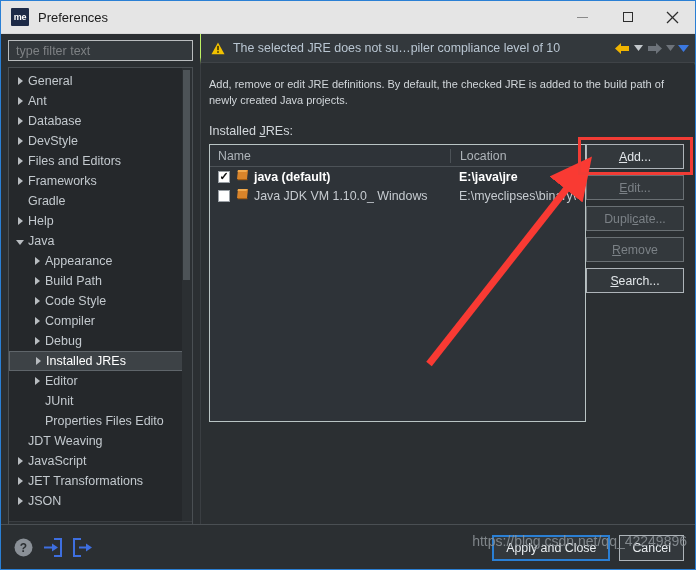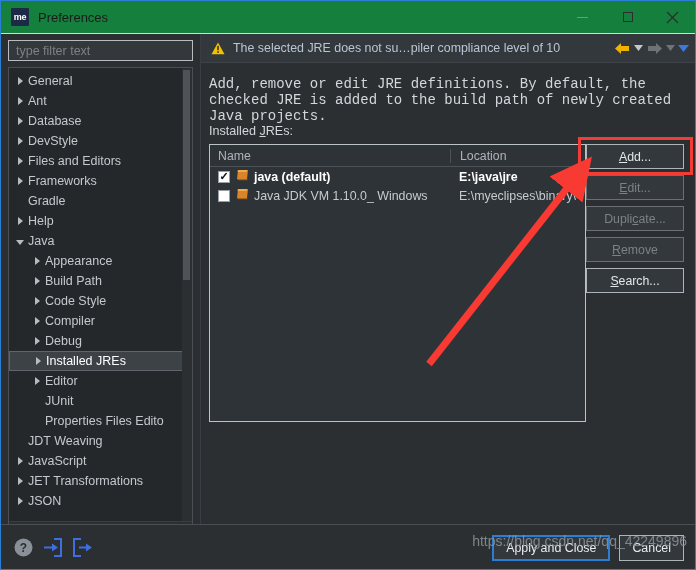--- a/index.html
+++ b/index.html
@@ -14,21 +14,21 @@
     width: 696px; height: 570px;
     box-sizing: border-box;
     background: #2f3336;
     border: 1px solid #2a7fd4;
     overflow: hidden;
   }
 
   
   .titlebar {
     height: 33px;
-    background: #15803d;
+    background: #e5e5e5;
     display: flex;
     align-items: center;
     border-bottom: 1px solid #d8d8d8;
     box-sizing: border-box;
   }
   .app-logo {
     width: 18px; height: 18px;
     margin-left: 10px; margin-right: 9px;
     background: #1d2a46;
     color: #ffffff;
@@ -174,20 +174,21 @@
 
   
   .right {
     flex: 1;
     background: #2b2f32;
     display: flex;
     flex-direction: column;
     box-sizing: border-box;
     border-left: 1px solid #3a3e42;
     position: relative;
+    border-radius: 31px;
   }
   .warnbar {
     height: 29px;
     background: #33383c;
     display: flex;
     align-items: center;
     padding: 0 6px 0 10px;
     box-sizing: border-box;
     border-bottom: 1px solid #3f4347;
   }
@@ -208,25 +209,25 @@
   .nav-chev { width: 11px; height: 14px; display:flex; align-items:center; justify-content:center;}
 
   .content {
     flex: 1;
     padding: 13px 11px 0 8px;
     box-sizing: border-box;
     display: flex;
     flex-direction: column;
   }
   .desc {
-    font-size: 14px;
+    font-size: 11px;
     color: #d2d7db;
     line-height: 16px;
+    margin-bottom: 16px;
     max-width: 470px;
-    font-family: Liberation Mono, monospace;
   }
   .label-jres {
     font-size: 12.6px;
     color: #d2d7db;
     margin-bottom: 6px;
   }
   .label-jres u { text-decoration: underline; }
 
   .table-row-area {
     display: flex;

